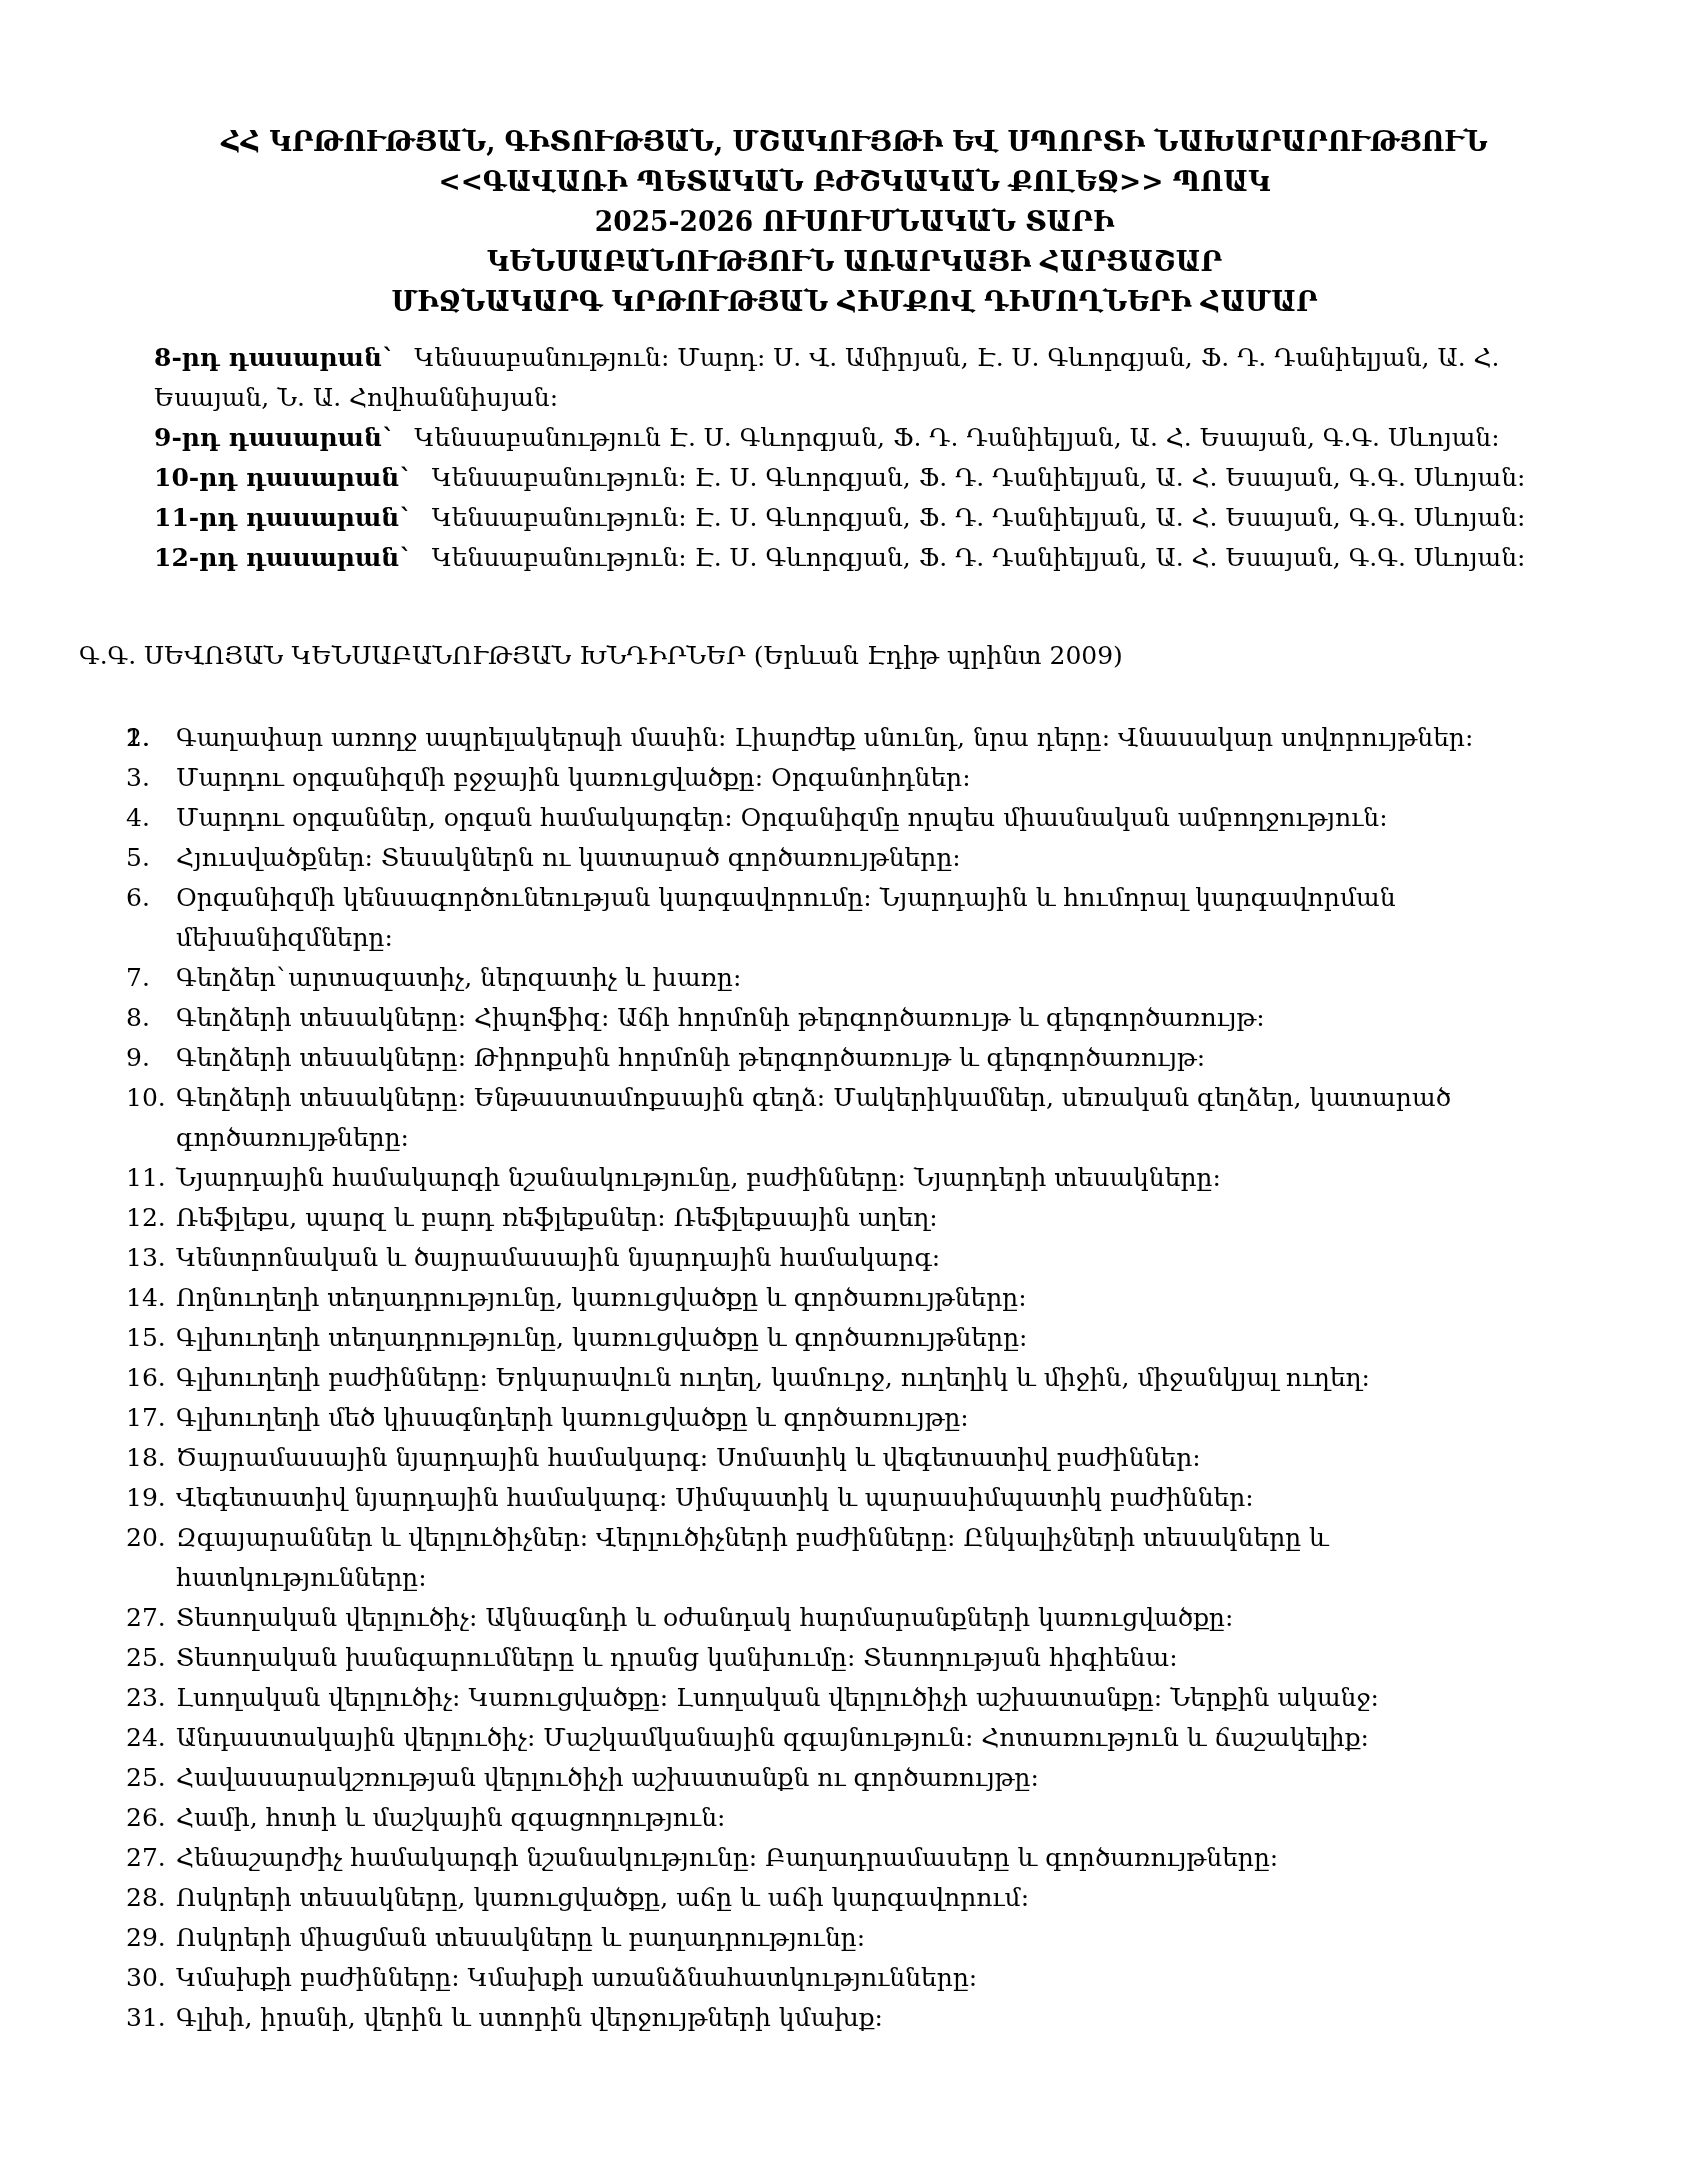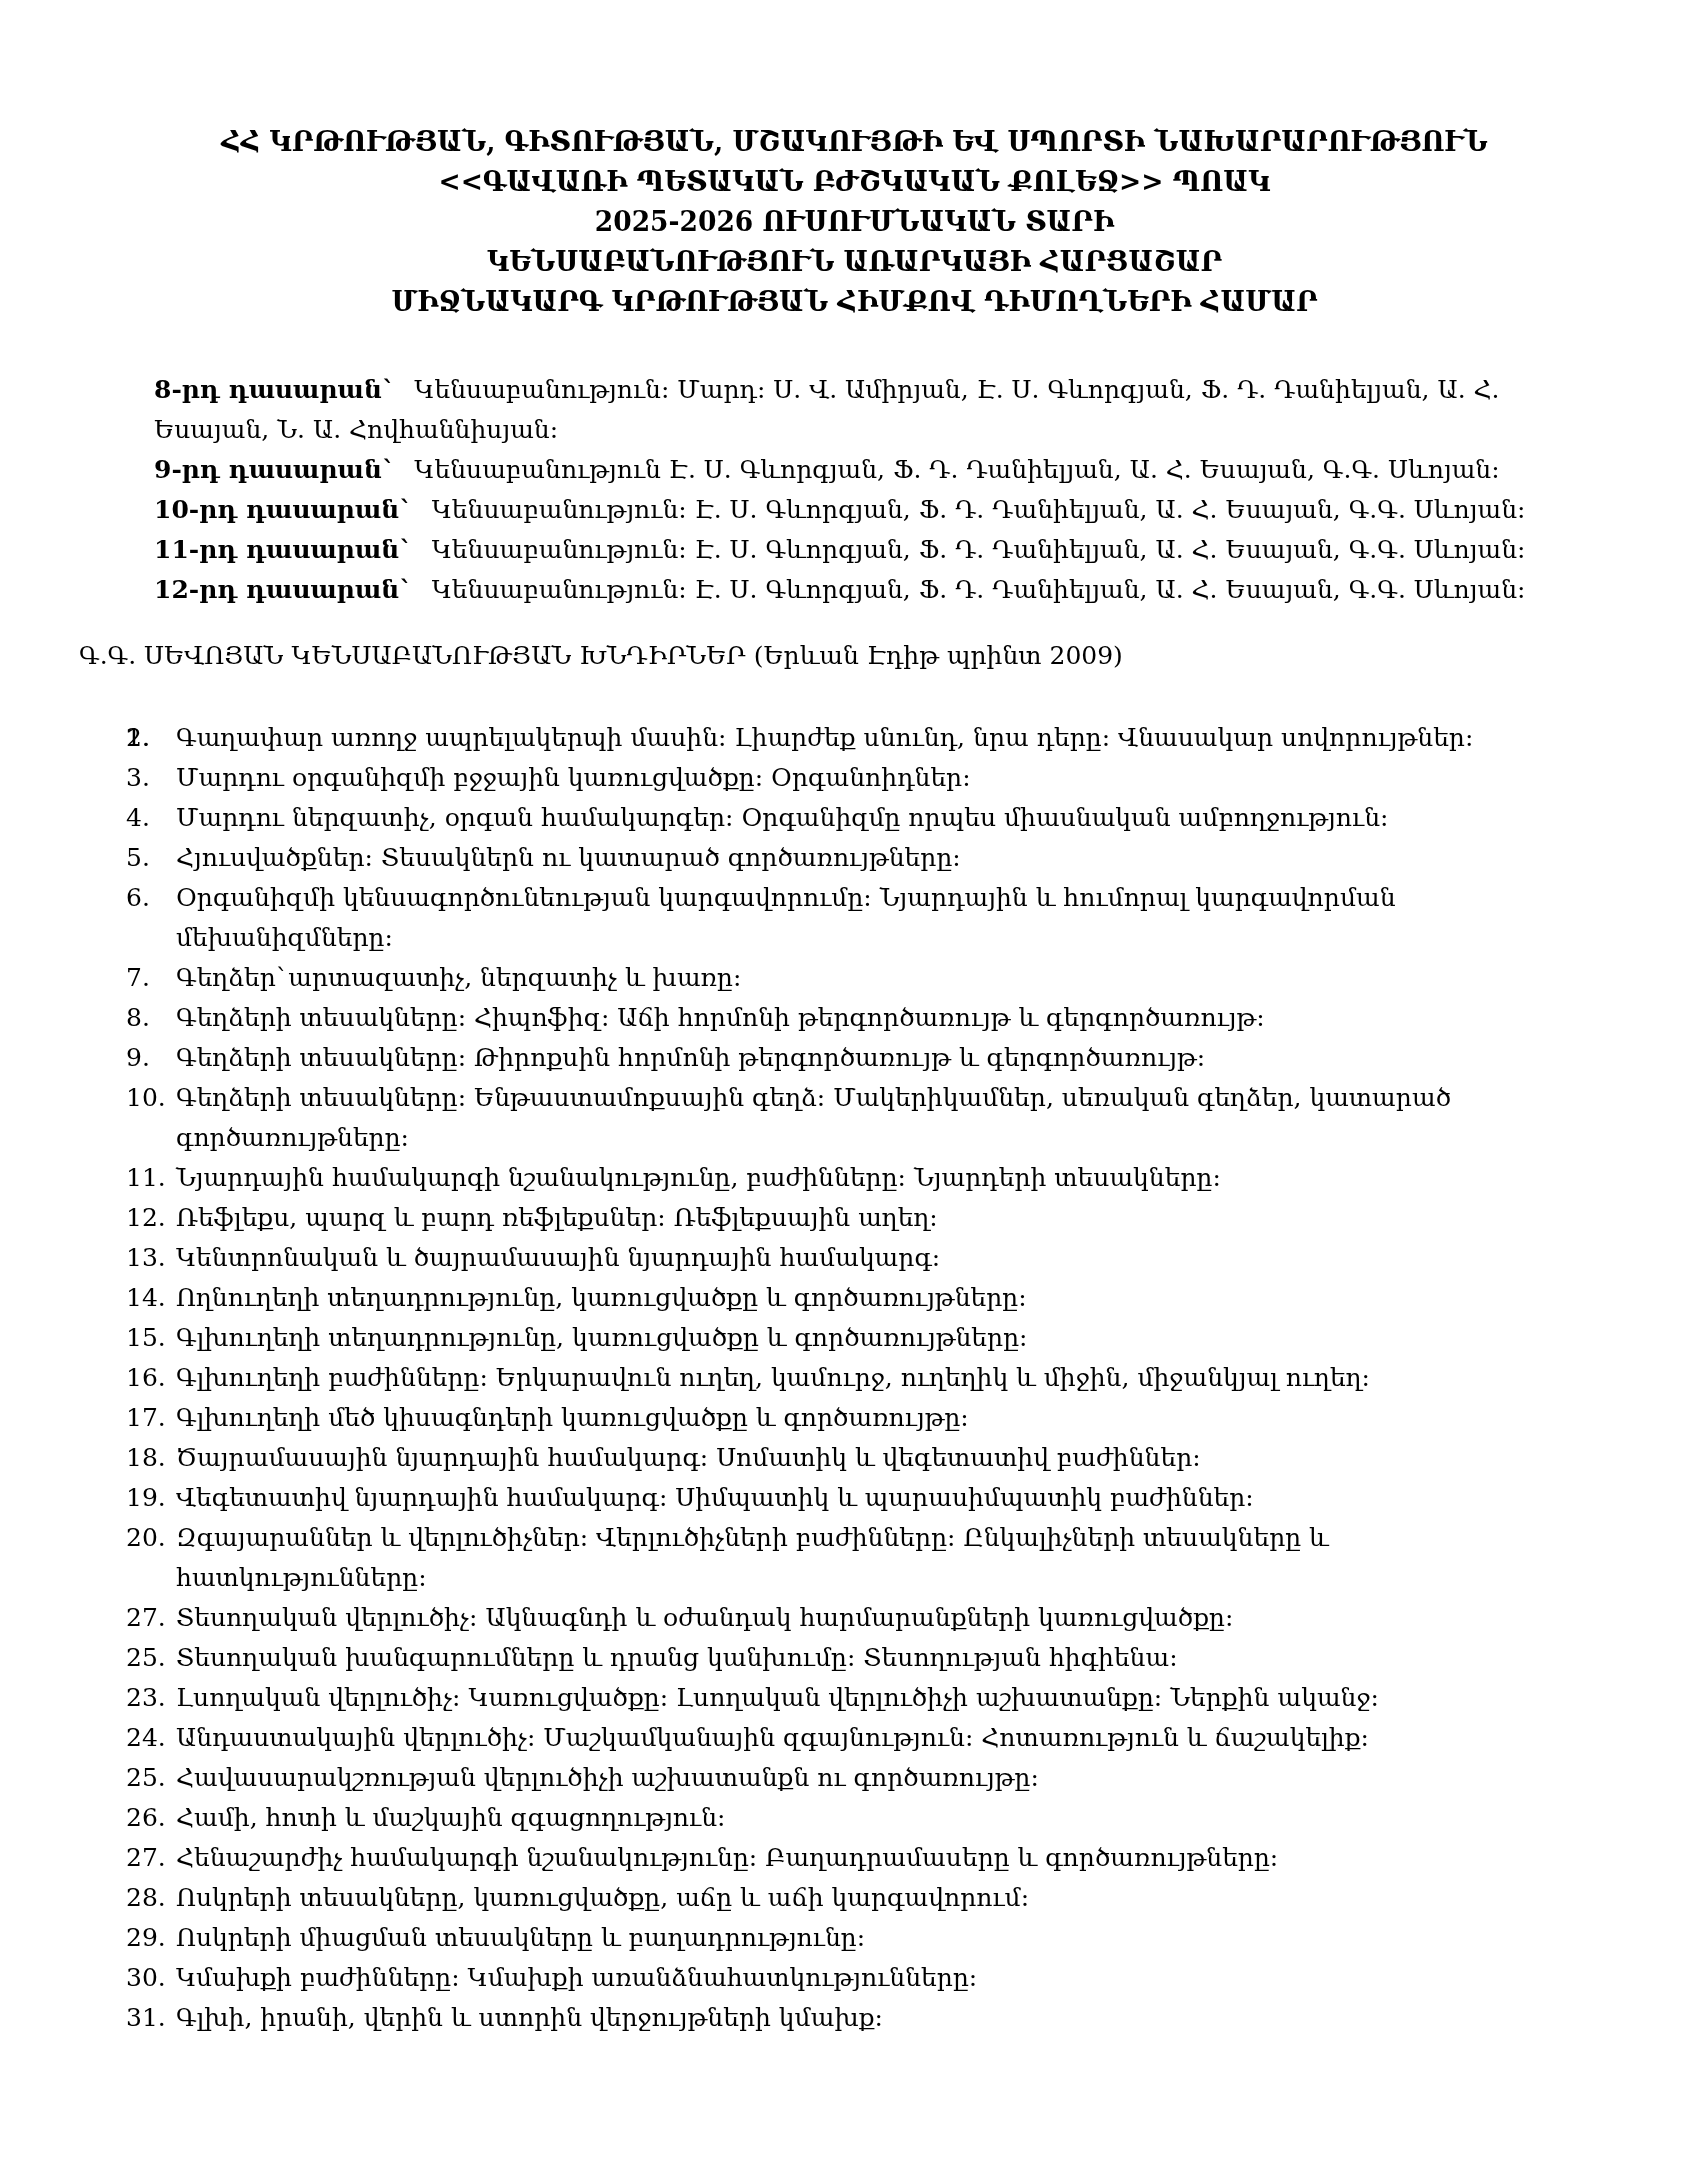--- a/index.html
+++ b/index.html
@@ -1,21 +1,21 @@
 <!DOCTYPE html>
 <html style="font-size:10.6px"><head>
 <meta charset="utf-8">
 <style>
   html, body { margin: 0; padding: 0; background: #ffffff; }
   body { width: 1687px; height: 2183px; position: relative; overflow: hidden;
          font-family: "DejaVu Serif", "Liberation Serif", serif; color: #000; }
   .page { position: absolute; left: 0; top: 0; width: 1687px; height: 2183px; }
   .header { position: absolute; left: 11px; top: 122px; width: 1687px; text-align: center; }
   .header .hline { font-size: 26.5px; font-weight: bold; line-height: 40px; letter-spacing: 0px; transform: scaleY(1.05); }
-  .classes { position: absolute; left: 154px; top: 370px; width: 1396px; font-size: 25px; line-height: 40px; }
+  .classes { position: absolute; left: 154px; top: 338px; width: 1396px; font-size: 25px; line-height: 40px; }
   .classes .cl { margin: 0; }
   .classes .cl .grade { font-weight: bold; }
   .classes .cl .sep { margin-right: 12px; }
   .classes .cont { margin-left: -1.3px; }
   .source { position: absolute; left: 79px; top: 636px; font-size: 25px; line-height: 40px; }
   .topics { position: absolute; left: 126px; top: 718px; width: 1422px; font-size: 25px; line-height: 40px; margin: 0; padding: 0; list-style: none; }
   .topics li { position: relative; padding-left: 50px; }
   .topics li .num { position: absolute; left: 0; top: 0; width: 46px; }
 </style>
 </head>
@@ -56,21 +56,21 @@
       <span>Կենսաբանություն: Է. Ս. Գևորգյան, Ֆ. Դ. Դանիելյան, Ա. Հ. Եսայան, Գ.Գ. Սևոյան:</span>
     </div>
   </div>
 
   <div class="source">Գ.Գ. ՍԵՎՈՅԱՆ  ԿԵՆՍԱԲԱՆՈՒԹՅԱՆ ԽՆԴԻՐՆԵՐ (Երևան Էդիթ պրինտ 2009)</div>
 
   <ol class="topics">
     <li><span class="num">1.</span></li>
     <li><span class="num">2.</span><span>Գաղափար առողջ ապրելակերպի մասին: Լիարժեք սնունդ, նրա  դերը: Վնասակար սովորույթներ:</span></li>
     <li><span class="num">3.</span><span>Մարդու օրգանիզմի բջջային կառուցվածքը: Օրգանոիդներ:</span></li>
-    <li><span class="num">4.</span><span>Մարդու ներզատիչ, օրգան համակարգեր: Օրգանիզմը որպես միասնական ամբողջություն:</span></li>
+    <li><span class="num">4.</span><span>Մարդու օրգաններ, օրգան համակարգեր: Օրգանիզմը որպես միասնական ամբողջություն:</span></li>
     <li><span class="num">5.</span><span>Հյուսվածքներ: Տեսակներն ու կատարած գործառույթները:</span></li>
     <li><span class="num">6.</span><span>Օրգանիզմի կենսագործունեության կարգավորումը: Նյարդային և հումորալ կարգավորման մեխանիզմները:</span></li>
     <li><span class="num">7.</span><span>Գեղձեր`արտազատիչ, ներզատիչ և խառը:</span></li>
     <li><span class="num">8.</span><span>Գեղձերի տեսակները: Հիպոֆիզ: Աճի հորմոնի թերգործառույթ և գերգործառույթ:</span></li>
     <li><span class="num">9.</span><span>Գեղձերի տեսակները: Թիրոքսին հորմոնի թերգործառույթ և գերգործառույթ:</span></li>
     <li><span class="num">10.</span><span>Գեղձերի տեսակները: Ենթաստամոքսային գեղձ: Մակերիկամներ, սեռական գեղձեր, կատարած գործառույթները:</span></li>
     <li><span class="num">11.</span><span>Նյարդային համակարգի նշանակությունը, բաժինները: Նյարդերի տեսակները:</span></li>
     <li><span class="num">12.</span><span>Ռեֆլեքս, պարզ  և բարդ ռեֆլեքսներ: Ռեֆլեքսային աղեղ:</span></li>
     <li><span class="num">13.</span><span>Կենտրոնական և ծայրամասային նյարդային համակարգ:</span></li>
     <li><span class="num">14.</span><span>Ողնուղեղի տեղադրությունը, կառուցվածքը և գործառույթները:</span></li>

